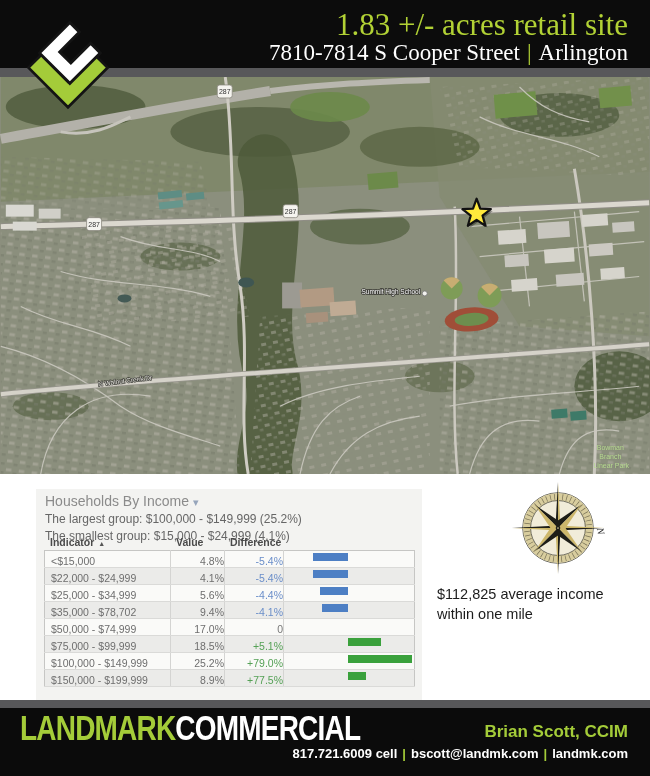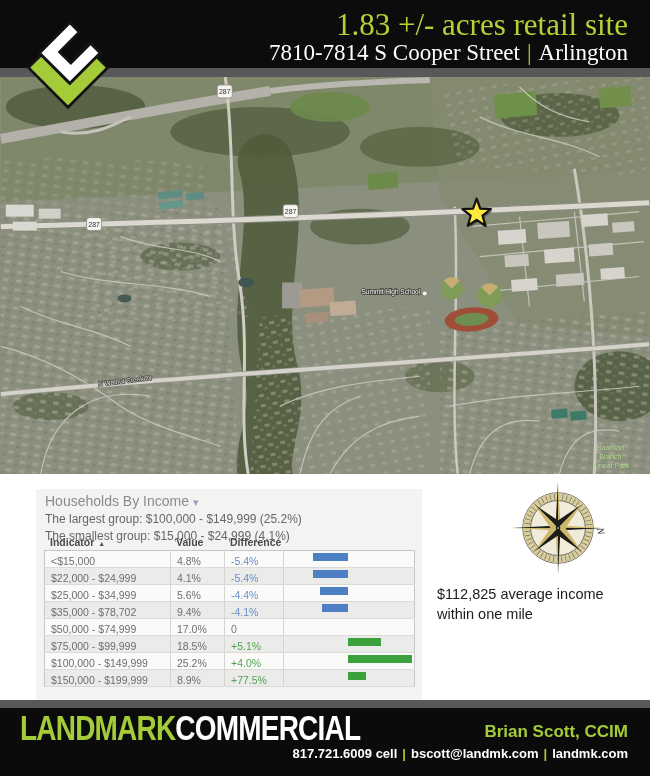--- a/index.html
+++ b/index.html
@@ -36,21 +36,21 @@
   .thead .h-ind{position:absolute;left:6px;top:0;}
   .thead .h-ind .sort{font-size:7px;color:#555;padding-left:4px;}
   .thead .h-val{position:absolute;left:132px;top:0;}
   .thead .h-diff{position:absolute;left:186px;top:0;}
   table.inc{position:absolute;left:8px;top:61px;width:370px;border-collapse:collapse;
     table-layout:fixed;font-size:10.5px;color:#6e6e6e;background:#fafaf8;
     border:1px solid #c6c6c4;}
   table.inc td{height:12px;padding:4px 0 0 6px;border-bottom:1px solid #dadad8;
     overflow:hidden;white-space:nowrap;}
   table.inc tr:nth-child(even) td{background:#ebebe9;}
-  table.inc td.c-val,table.inc td.c-diff,table.inc td.c-bar{border-left:1px solid #d4d4d2;}
+  table.inc td.c-val,table.inc td.c-diff,table.inc td.c-bar{border-left:1px solid #d4d4d2;text-align:right;}
   td.c-diff.neg{color:#6a8ec9;}
   td.c-diff.pos{color:#55a156;}
   td.c-diff.zero{color:#777777;}
   td.c-bar{position:relative;padding:0;}
   td.c-bar .bar{position:absolute;top:2px;height:8px;}
 
   
   .compass{position:absolute;left:500px;top:472px;width:116px;height:112px;}
   .avg-income{position:absolute;left:437px;top:584px;width:200px;font-size:14.5px;
     color:#1c1c1c;line-height:1.4;}
@@ -288,21 +288,21 @@
           <td class="c-ind">$75,000 - $99,999</td>
           <td class="c-val">18.5%</td>
           <td class="c-diff pos">+5.1%</td>
           <td class="c-bar">
               <div class="bar" style="width: 32.64px; left: 64px; background: rgb(58, 161, 60);"></div>
             </td>
         </tr>
         <tr>
           <td class="c-ind">$100,000 - $149,999</td>
           <td class="c-val">25.2%</td>
-          <td class="c-diff pos">+4.0%</td>
+          <td class="c-diff pos">+79.0%</td>
           <td class="c-bar">
               <div class="bar" style="width: 64px; left: 64px; background: rgb(58, 161, 60);"></div>
             </td>
         </tr>
         <tr>
           <td class="c-ind">$150,000 - $199,999</td>
           <td class="c-val">8.9%</td>
           <td class="c-diff pos">+77.5%</td>
           <td class="c-bar">
               <div class="bar" style="width: 17.92px; left: 64px; background: rgb(58, 161, 60);"></div>

